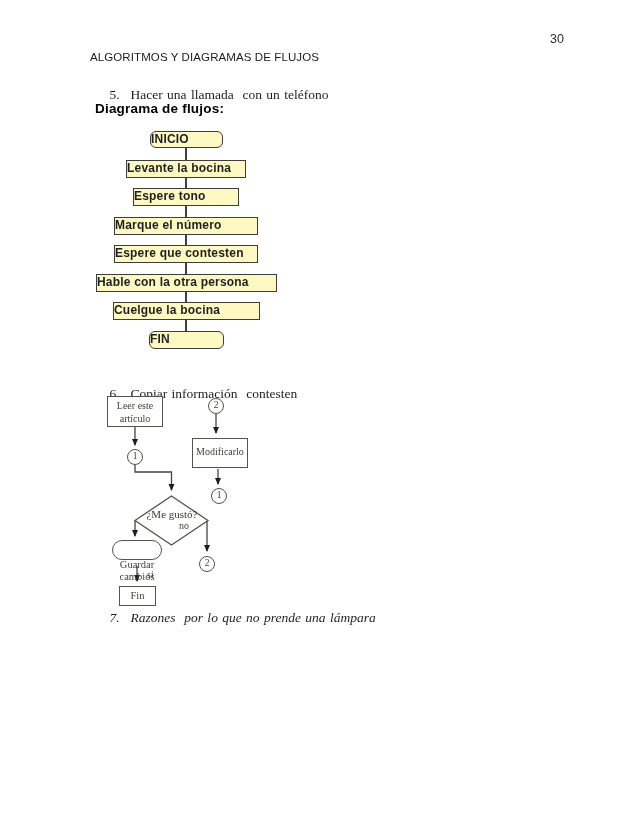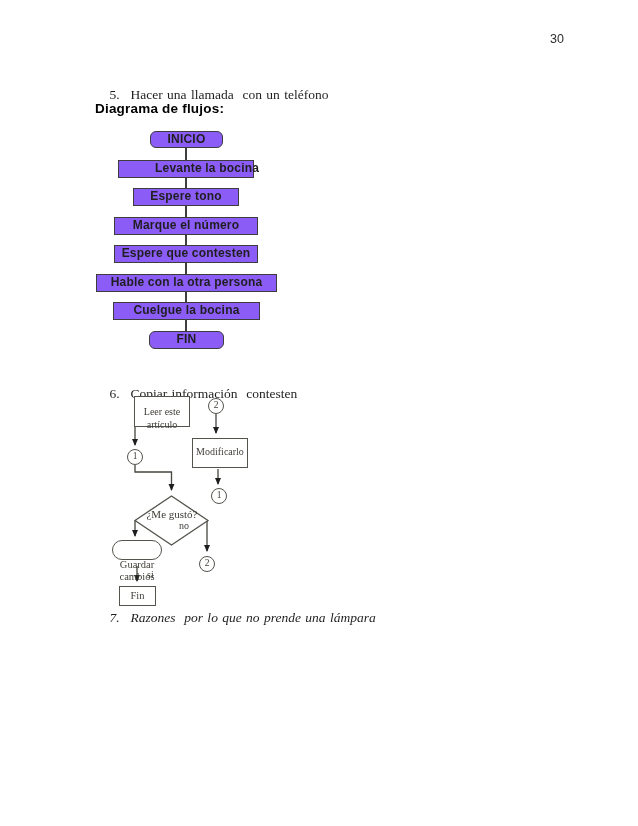--- a/index.html
+++ b/index.html
@@ -24,35 +24,35 @@
   .diagram-heading {
     position:absolute; left:95px; top:101px;
     font-weight:bold; font-size:13.5px; color:#000000; letter-spacing:0.2px;
   }
   
   .fc1-line {
     position:absolute; left:185px; top:140px; width:2px; height:201px;
     background:#3f3f3f; z-index:1;
   }
   .fc1-node {
-    position:absolute; z-index:2; background:#8b5cf6;
-    border:1.5px solid #3d3d3d; text-align:center;
+    position:absolute; z-index:2; background:#fef9c3;
+    border:1.5px solid #3d3d3d; text-align:left;
     font-weight:bold; font-size:12px; color:#1f1f1f;
     white-space:nowrap; letter-spacing:0.2px;
   }
   .fc1-node.round { border-radius:6px; }
   
   .fc2-svg { position:absolute; left:0; top:0; z-index:1; }
   .fc2-box {
     position:absolute; z-index:2; background:#fff;
     border:1.4px solid #55534d; color:#403e38;
     font-family:"Liberation Serif", serif; text-align:center;
   }
   .fc2-box .ln { line-height:13px; font-size:10px; }
-  .fc2-leer  { left:107px; top:396px; width:56px; height:31px; padding-top:8px;margin-left:27px; }
+  .fc2-leer  { left:107px; top:396px; width:56px; height:31px; padding-top:2px; }
   .fc2-modificarlo { left:192px; top:438px; width:56px; height:30px; font-size:10px; line-height:26px; }
   .fc2-guardar { left:112px; top:540px; width:50px; height:18px; border-radius:13px; padding-top:18px; }
   .fc2-guardar .ln { line-height:11.5px; font-size:10.5px; }
   .fc2-fin { left:119px; top:586px; width:37px; height:20px; font-size:10.5px; line-height:17px; }
   .fc2-circle {
     position:absolute; z-index:2; width:16px; height:16px;
     border:1.2px solid #55534d; border-radius:50%; background:#fff;
     font-family:"Liberation Serif", serif; font-size:9.5px; color:#403e38;
     text-align:center; line-height:13.5px;
   }
@@ -71,32 +71,33 @@
   }
   .fc2-branch.si { left:147px; top:521px;margin-top:48px; }
   .fc2-branch.no { left:179px; top:520px; }
 </style>
 </head>
 <body>
 
 <div class="page">
 
   <div class="page-number">30</div>
+  <div class="header-title">ALGORITMOS Y DIAGRAMAS DE FLUJOS</div>
 
   <div class="list-item" style="left:92px; top:71px;">
     <span class="num">5.</span><span>Hacer una llamada  con un teléfono</span>
   </div>
 
   <div class="diagram-heading">Diagrama de flujos:</div>
 
   <div>
     <div class="fc1-line"></div>
 
   <div class="fc1-node round" style="left: 150px; top: 131px; width: 73px; height: 17px; line-height: 14px;">INICIO</div>
-      <div class="fc1-node" style="left: 118px; top: 160px; width: 136px; height: 18px; line-height: 15px; padding-left: 36px;">Levante la bocina</div>
+      <div class="fc1-node" style="left: 126px; top: 160px; width: 120px; height: 18px; line-height: 15px;">Levante la bocina</div>
       <div class="fc1-node" style="left: 133px; top: 188px; width: 106px; height: 18px; line-height: 15px;">Espere tono</div>
       <div class="fc1-node" style="left: 114px; top: 217px; width: 144px; height: 18px; line-height: 15px;">Marque el número</div>
       <div class="fc1-node" style="left: 114px; top: 245px; width: 144px; height: 18px; line-height: 15px;">Espere que contesten</div>
       <div class="fc1-node" style="left: 96px; top: 274px; width: 181px; height: 18px; line-height: 15px;">Hable con la otra persona</div>
       <div class="fc1-node" style="left: 113px; top: 302px; width: 147px; height: 18px; line-height: 15px;">Cuelgue la bocina</div>
       <div class="fc1-node round" style="left: 149px; top: 331px; width: 75px; height: 18px; line-height: 15px;">FIN</div>
     </div>
 
   <div class="list-item" style="left:92px; top:370px;">
     <span class="num">6.</span><span>Copiar información  contesten</span>

